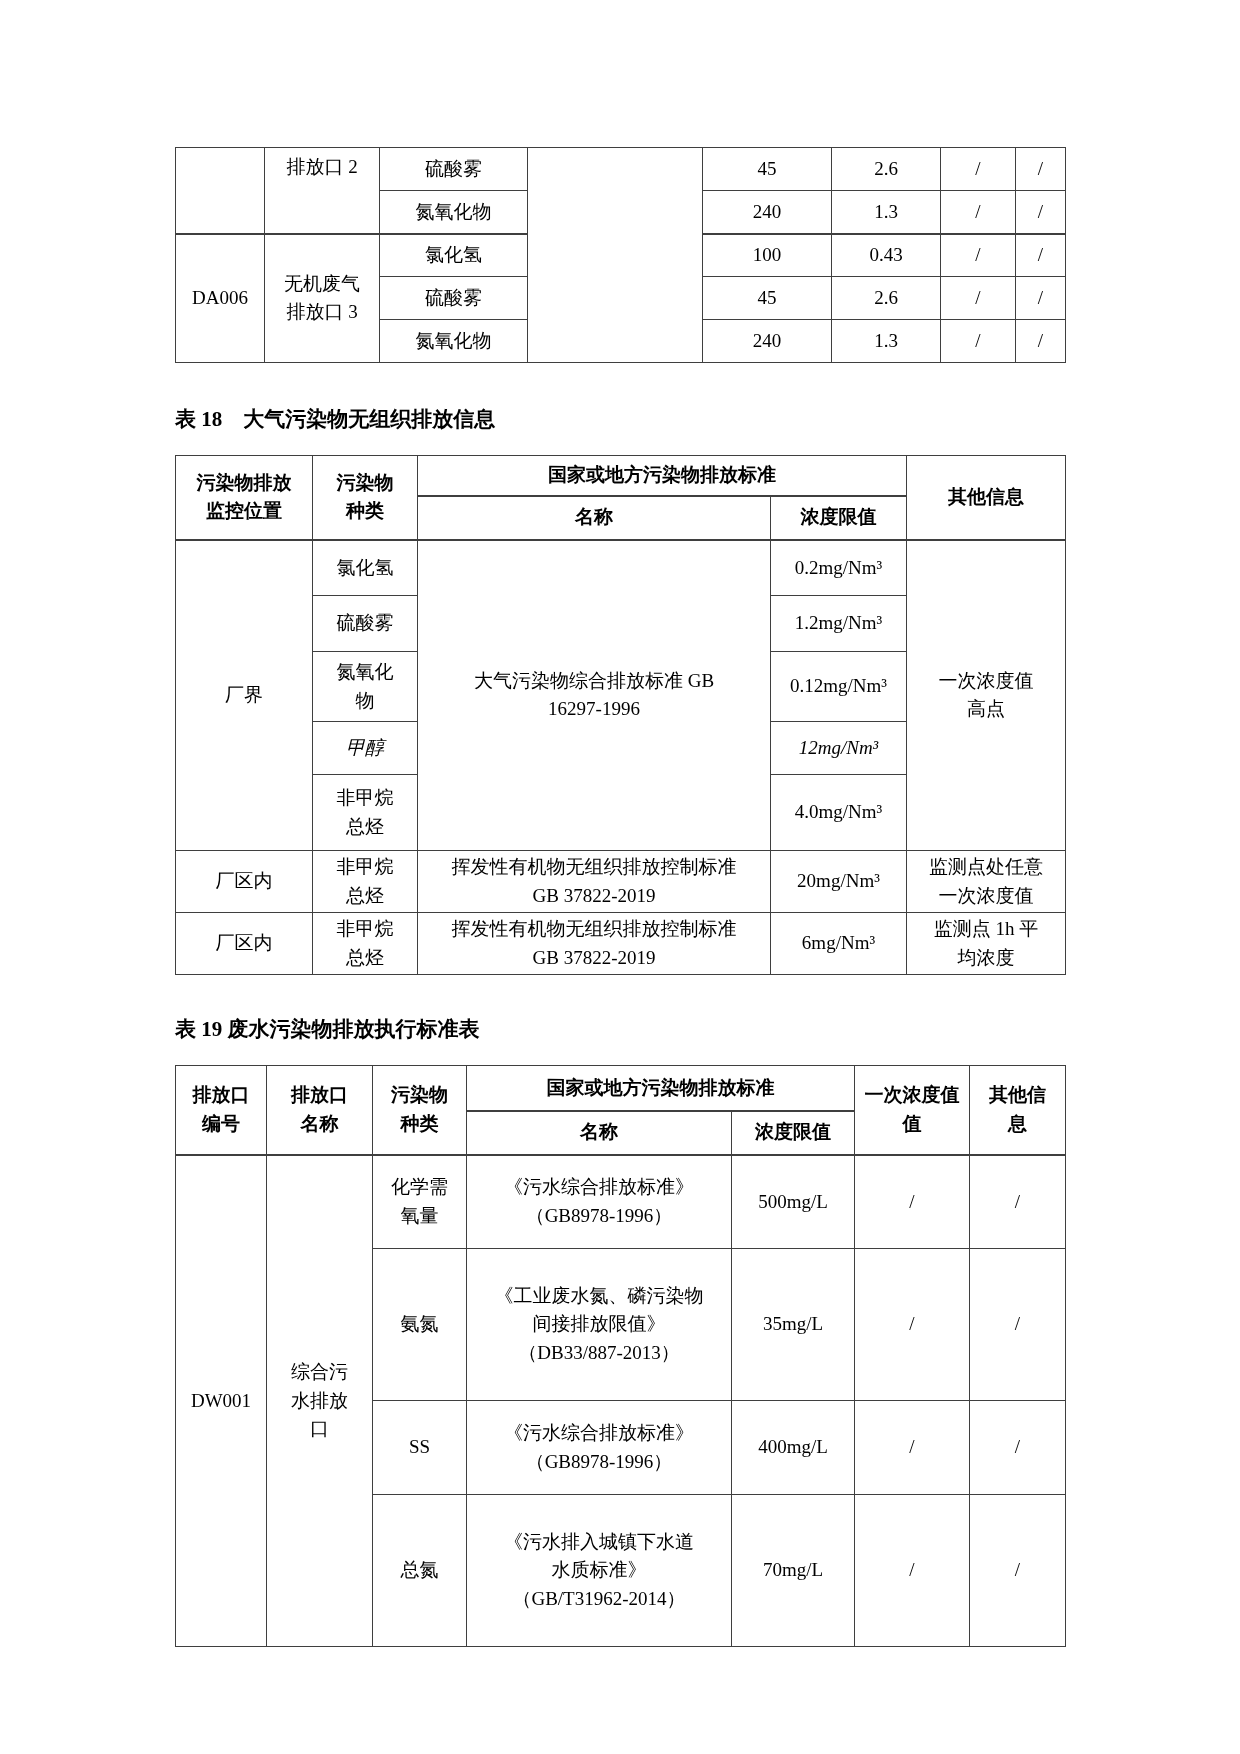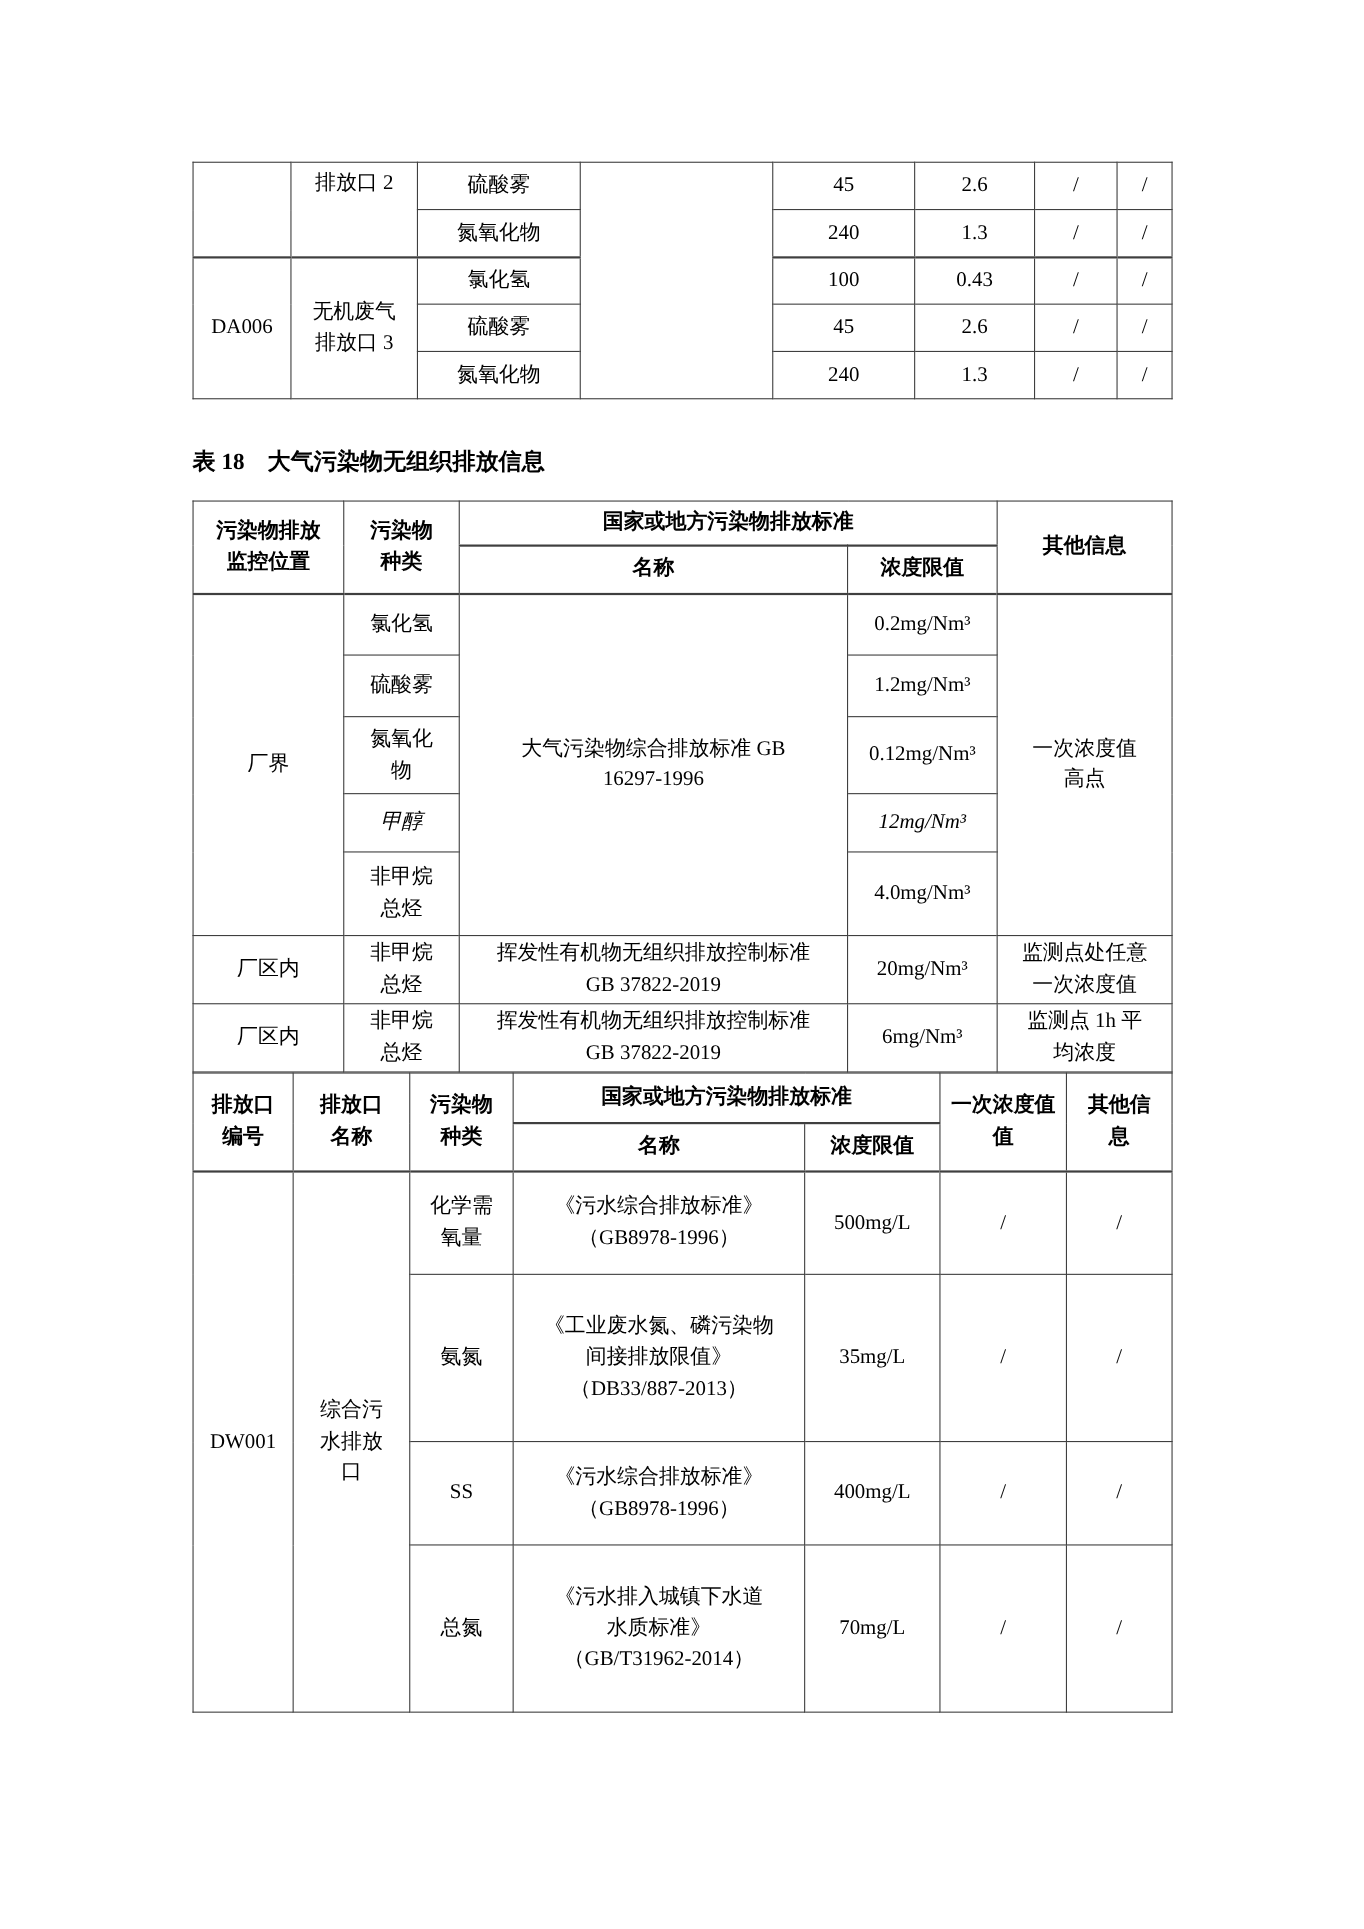--- a/index.html
+++ b/index.html
@@ -184,20 +184,21 @@
 总烃</td>
         <td>挥发性有机物无组织排放控制标准
 GB 37822-2019</td>
         <td>6mg/Nm³</td>
         <td>监测点 1h 平
 均浓度</td>
       </tr>
     </tbody>
   </table>
 
+  <div class="ttl ttl19">表 19 废水污染物排放执行标准表</div>
 
   <table class="t19">
     <colgroup>
       <col style="width:91px">
         <col style="width:106px">
         <col style="width:94px">
         <col style="width:265px">
       <col style="width:123px">
         <col style="width:115px">
         <col style="width:96px">

